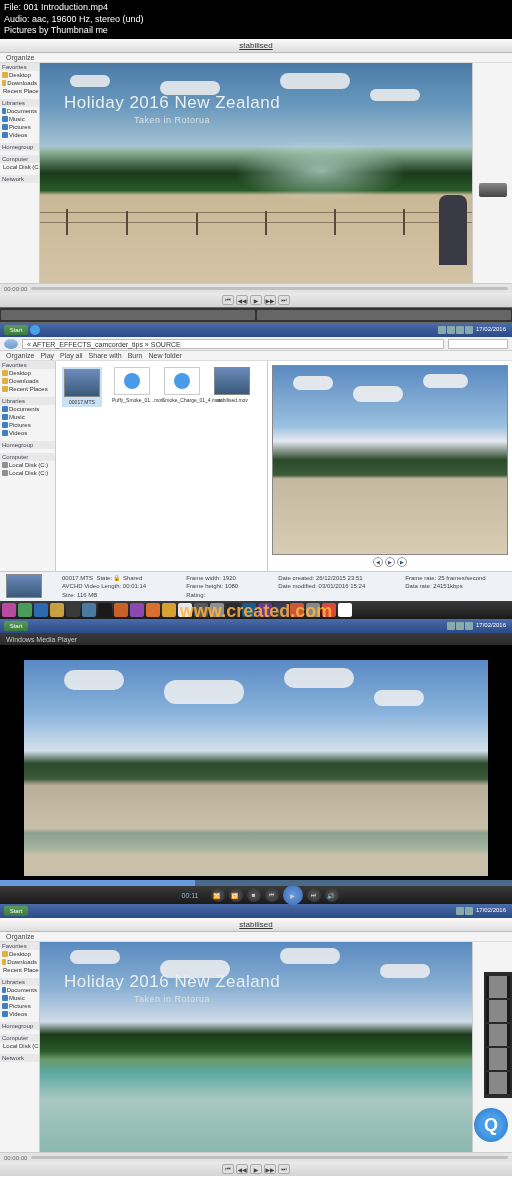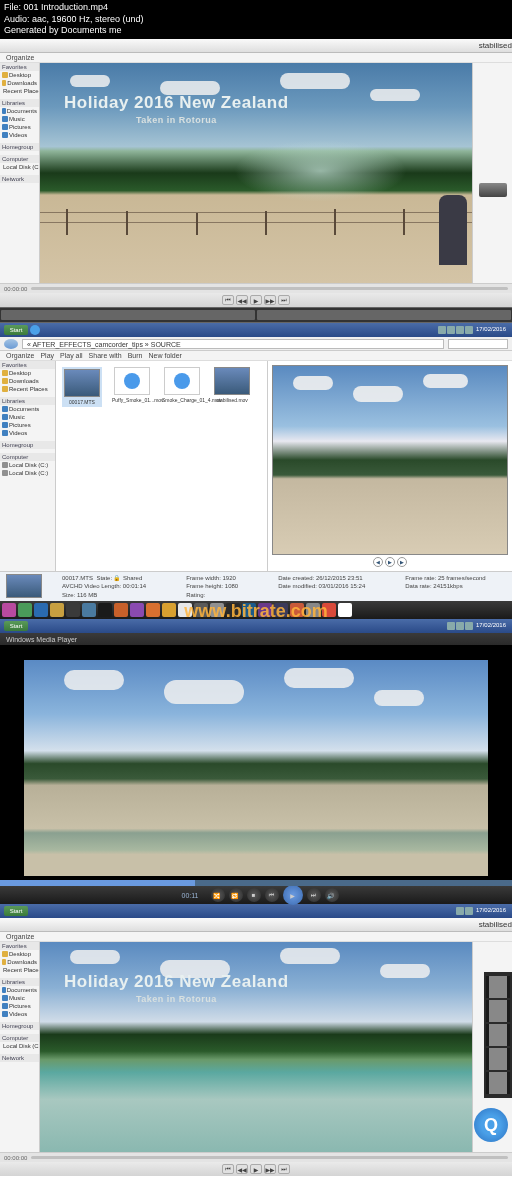--- a/index.html
+++ b/index.html
@@ -3,38 +3,38 @@
 <meta charset="utf-8">
 <style>
   * { box-sizing: border-box; margin: 0; padding: 0; }
   body { width: 512px; font-family: Tahoma, sans-serif; font-size: 8px; background: #fff; }
   
   .metadata { background: #000; color: #fff; padding: 2px 4px; font-size: 9px; line-height: 1.3; }
   
   
   .panel1 { position: relative; background: #e8e8e8; }
   .window-chrome { height: 14px; background: linear-gradient(#fafafa, #dedede); border-bottom: 1px solid #bbb; }
-  .win-title { text-align: right; font-size: 8px; color: #333; line-height: 14px; }
+  .win-title { text-align: center; font-size: 8px; color: #333; line-height: 14px; text-decoration: underline; }
   .toolbar { height: 10px; background: #f4f4f4; border-bottom: 1px solid #ddd; display:flex; gap:6px; padding:0 6px; font-size:7px; color:#444; align-items:center;}
   .explorer-layout { display: flex; }
   .sidebar { width: 40px; background: #f4f4f4; border-right: 1px solid #ccc; }
   .side-item { font-size: 6px; padding: 1px 2px; color: #333; white-space: nowrap; overflow: hidden; display:flex; align-items:center; gap:1px;}
   .side-head { color: #445; background: #e8e8e8; }
   .side-icon { width:6px; height:6px; background:#e0b040; display:inline-block; border-radius:1px;}
   .side-icon.blue { background:#4080c0; }
   .side-icon.gray { background:#909090; }
   
   .player-area { flex: 1; background: #000; position: relative; }
   
   
   .scene1 { height: 220px; background: linear-gradient(to bottom, #4a7ba8 0%, #6b99bd 20%, #a6c4d4 38%, #8fb59a 40%, #1a3a1a 50%, #2a5a2a 58%, #c9b896 60%, #d4c4a6 100%); position: relative; overflow: hidden; }
   .clouds1 { position: absolute; top: 8px; left: 0; right: 0; height: 60px; }
   .cloud { position: absolute; background: #f0f0f0; border-radius: 20px; opacity: 0.85; }
   .mist { position: absolute; left: 45%; top: 35%; width: 40%; height: 28%; background: radial-gradient(ellipse, rgba(200,230,220,0.7), transparent 70%); }
-  .overlay-text { position: absolute; top: 30px; left: 24px; color: #e8f0f0; font-size: 17px; font-weight: 700; letter-spacing: 0.5px; }
+  .overlay-text { position: absolute; top: 30px; left: 24px; color: #e8f0f0; font-size: 17px; font-weight: 400; letter-spacing: 0.5px; }
   .overlay-sub { font-size: 9px; text-align: center; color: #d8e0e0; margin-top: 2px; }
   .fence { position:absolute; bottom:22%; left:0; right:0; height:30px; }
   .post { position:absolute; bottom:0; width:2px; background:#5a4a3a; }
   .rail { position:absolute; left:0; right:0; height:1px; background:rgba(90,74,58,0.6); }
   .person { position:absolute; right:5px; bottom:8%; width:28px; height:70px; background:#3a3a45; border-radius:8px 8px 0 0; }
   
   .right-panel-strip { width: 40px; background: #f4f4f4; border-left: 1px solid #ccc; }
   
   .player-controls { height: 14px; background: linear-gradient(#eaeaea, #d4d4d4); display: flex; align-items: center; justify-content: center; gap: 2px; }
   .pc-btn { width: 12px; height: 10px; background: #e0e0e0; border: 1px solid #aaa; border-radius: 2px; font-size: 6px; display:flex; align-items:center; justify-content:center; color:#444;}
@@ -98,21 +98,21 @@
   .filmstrip-v { position:absolute; right:0; top:30px; width:28px; background:#2a2a2a; padding:2px;}
   .fs-v-cell { height:22px; background:#888; margin:2px 0; border-left:3px solid #1a1a1a; border-right:3px solid #1a1a1a;}
   .circle-logo { position:absolute; right:4px; bottom:10px; width:34px; height:34px; background:radial-gradient(#4aa0e8 40%,#2a70c0); border-radius:50%; display:flex; align-items:center; justify-content:center; color:#fff; font-size:18px; font-weight:bold;}
 </style>
 </head>
 <body>
 
 <div class="metadata">
   <div>File: 001 Introduction.mp4</div>
   <div>Audio: aac, 19600 Hz, stereo (und)</div>
-  <div>Generated by Documents me</div>
+  <div>Pictures by Thumbnail me</div>
 </div>
 
 <div class="panel1">
   <div class="window-chrome">
     <div class="win-title">stabilised</div>
   </div>
   <div class="toolbar">
     <span>Organize</span>
   </div>
   <div class="explorer-layout">
@@ -332,21 +332,21 @@
         <div>Date created:  26/12/2015 23:51</div>
         <div>Date modified:  03/01/2016 15:24</div>
       </div>
       <div class="detail-col">
         <div>Frame rate:  25 frames/second</div>
         <div>Data rate:  24151kbps</div>
       </div>
     </div>
   </div>
   <div class="wm-wrap">
-    <div class="watermark">www.bitrate.com</div>
+    <div class="watermark">www.created.com</div>
     <div class="app-bar">
       <div class="app-icon" style="background:#b84aa0"></div>
       <div class="app-icon" style="background:#4a9a5a"></div>
       <div class="app-icon" style="background:#2a6ab0"></div>
       <div class="app-icon" style="background:#c8a040"></div>
       <div class="app-icon" style="background:#3a3a3a"></div>
       <div class="app-icon" style="background:#4a7aa0"></div>
       <div class="app-icon" style="background:#1a1a1a"></div>
       <div class="app-icon" style="background:#c8602a"></div>
       <div class="app-icon" style="background:#8a4ab0"></div>

